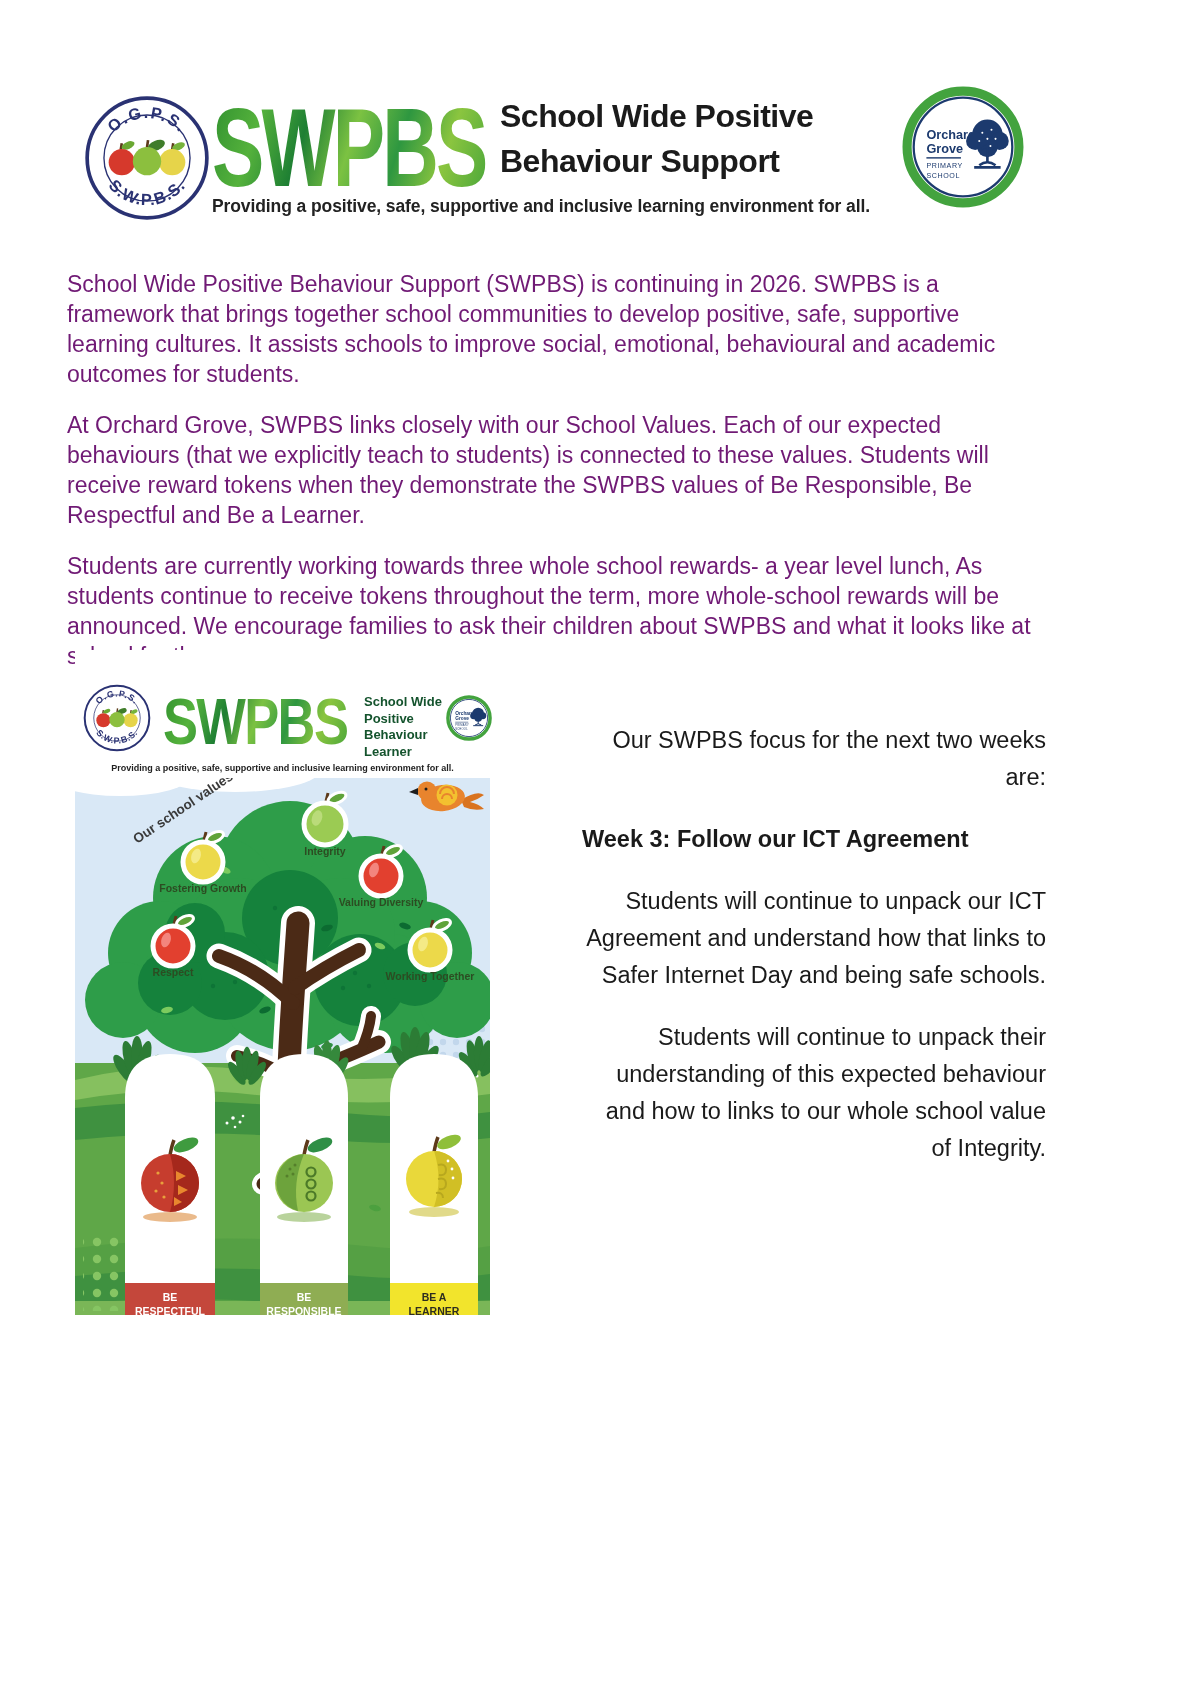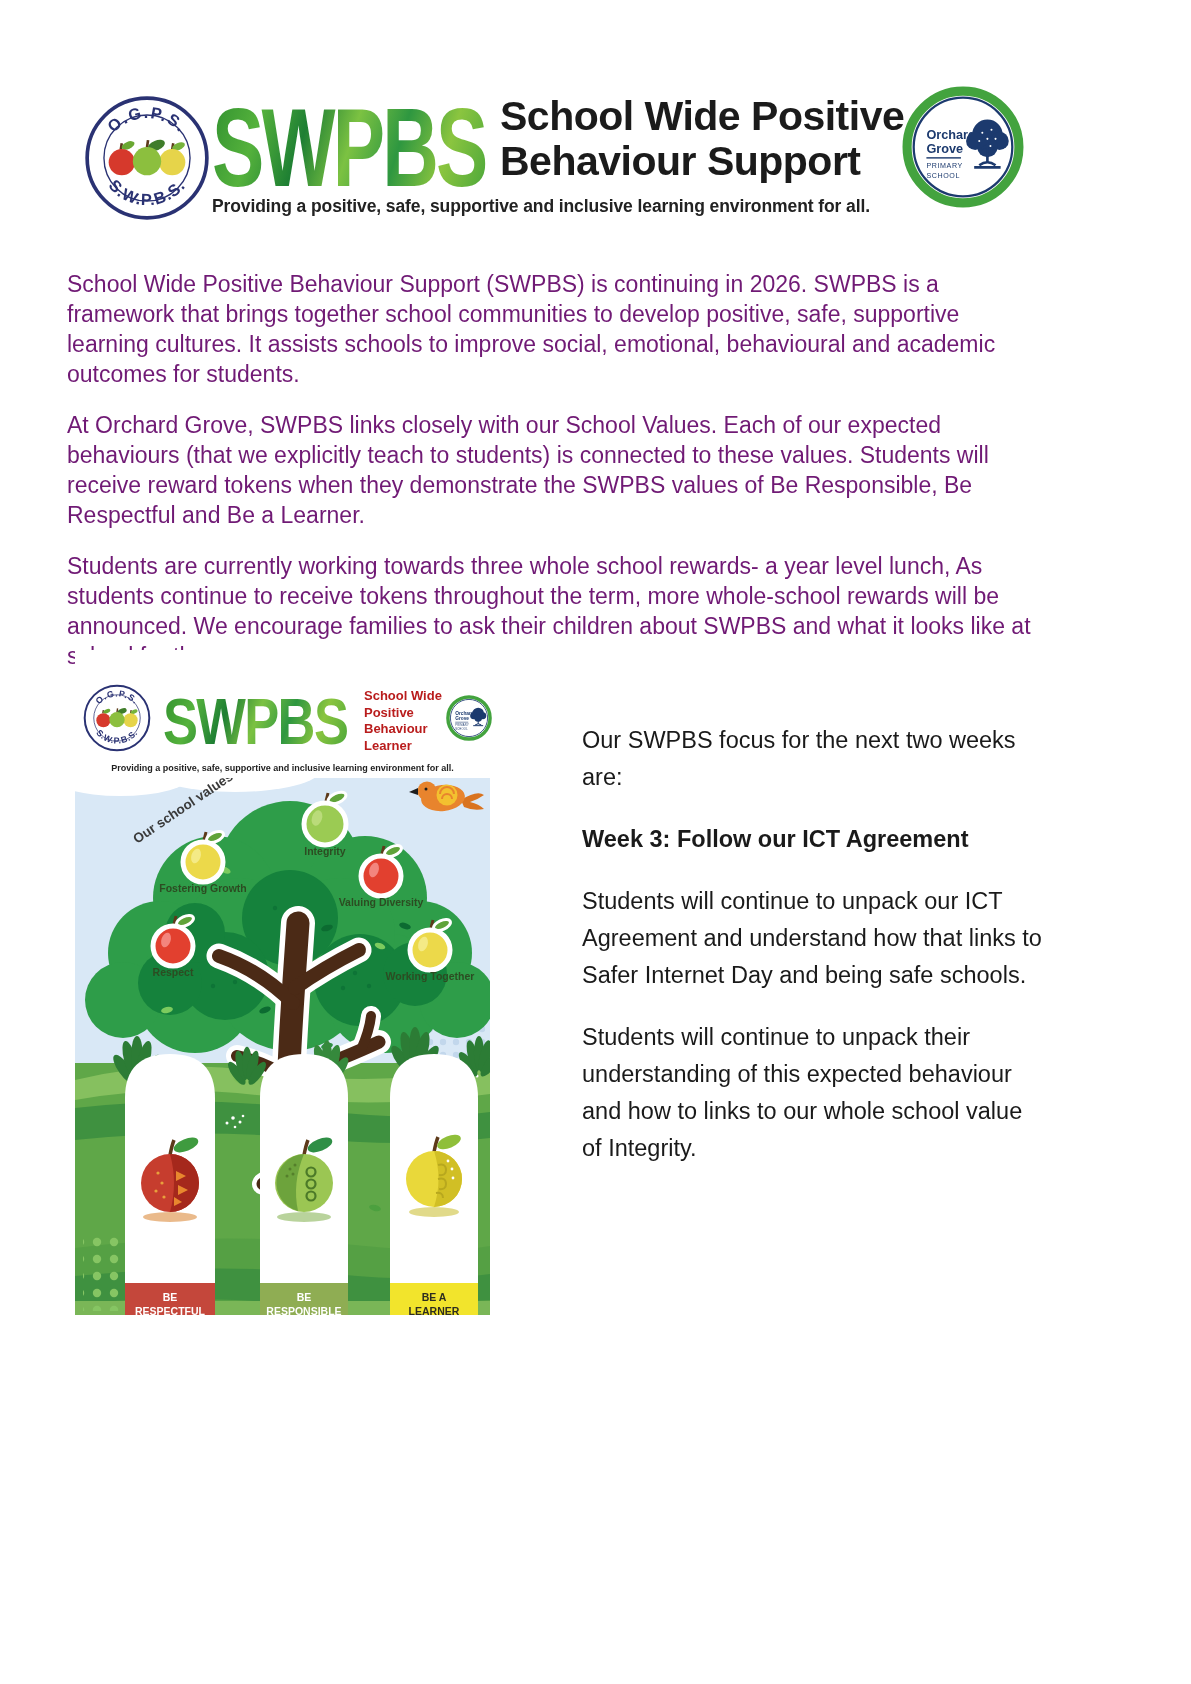--- a/index.html
+++ b/index.html
@@ -7,45 +7,45 @@
         font-family:"Liberation Sans",sans-serif;color:#1c1c1c;overflow:hidden;}
 
   
   .hdr-ogps{position:absolute;left:84px;top:95px;width:126px;height:126px;}
   .swpbs-grad{display:inline-block;font-weight:bold;line-height:1;
       background:linear-gradient(115deg,#2f8f2f 0%,#55b23c 18%,#1e7f33 34%,#7cc242 50%,#2e9740 66%,#8bc53f 82%,#47a53a 100%);
       -webkit-background-clip:text;background-clip:text;color:#3fa03a;}
   @supports (-webkit-background-clip:text){.swpbs-grad{color:transparent;}}
   .hdr-wordmark{position:absolute;left:212px;top:92px;font-size:112px;letter-spacing:-4px;
       transform:scaleX(0.70);transform-origin:left top;}
-  .hdr-titleblock{position:absolute;left:500px;top:94px;font-size:41px;font-weight:600;
+  .hdr-titleblock{position:absolute;left:500px;top:94px;font-size:32px;font-weight:600;
       line-height:45px;letter-spacing:-0.5px;color:#1b1b1b;}
   .hdr-tagline{position:absolute;left:212px;top:196px;width:690px;font-size:17.5px;
       font-weight:bold;color:#222;letter-spacing:-0.1px;}
   .hdr-og{position:absolute;left:902px;top:86px;width:122px;height:122px;}
 
   
   .intro{position:absolute;left:67px;top:269px;width:970px;font-size:23px;line-height:30px;color:#701a75;}
   .intro p{margin:0 0 21px 0;}
 
   
   .poster{position:absolute;left:75px;top:650px;width:415px;height:665px;background:#fff;}
   .poster-ogps{position:absolute;left:8px;top:34px;width:68px;height:68px;}
   .poster-wordmark{position:absolute;left:88px;top:40px;font-size:64px;letter-spacing:-2px;
       transform:scaleX(0.82);transform-origin:left top;}
-  .poster-titleblock{position:absolute;left:289px;top:38px;font-size:13px;font-weight:bold;
-      line-height:16.5px;color:#b91c1c;}
+  .poster-titleblock{position:absolute;left:289px;top:44px;font-size:13px;font-weight:bold;
+      line-height:16.5px;color:#14532d;}
   .poster-og{position:absolute;left:371px;top:45px;width:46px;height:46px;}
   .poster-tagline{position:absolute;left:0;top:113px;width:100%;text-align:center;
       font-size:9px;font-weight:bold;color:#222;}
   .poster-scene{position:absolute;left:0;top:128px;width:415px;height:537px;}
 
   
   .focus{position:absolute;left:582px;top:722px;width:464px;font-size:23.5px;line-height:37px;color:#1a1a1a;}
-  .focus p{margin:0 0 25px 0;}
+  .focus p{margin:0 0 25px 0;text-align:right;}
   .focus h3{margin:8px 0 25px 0;font-size:23.5px;line-height:37px;font-weight:bold;}
 
   svg text{font-family:"Liberation Sans",sans-serif;}
 </style>
 </head>
 <body>
 
 <div class="page">
 
   <svg class="hdr-ogps" viewBox="0 0 120 120">

